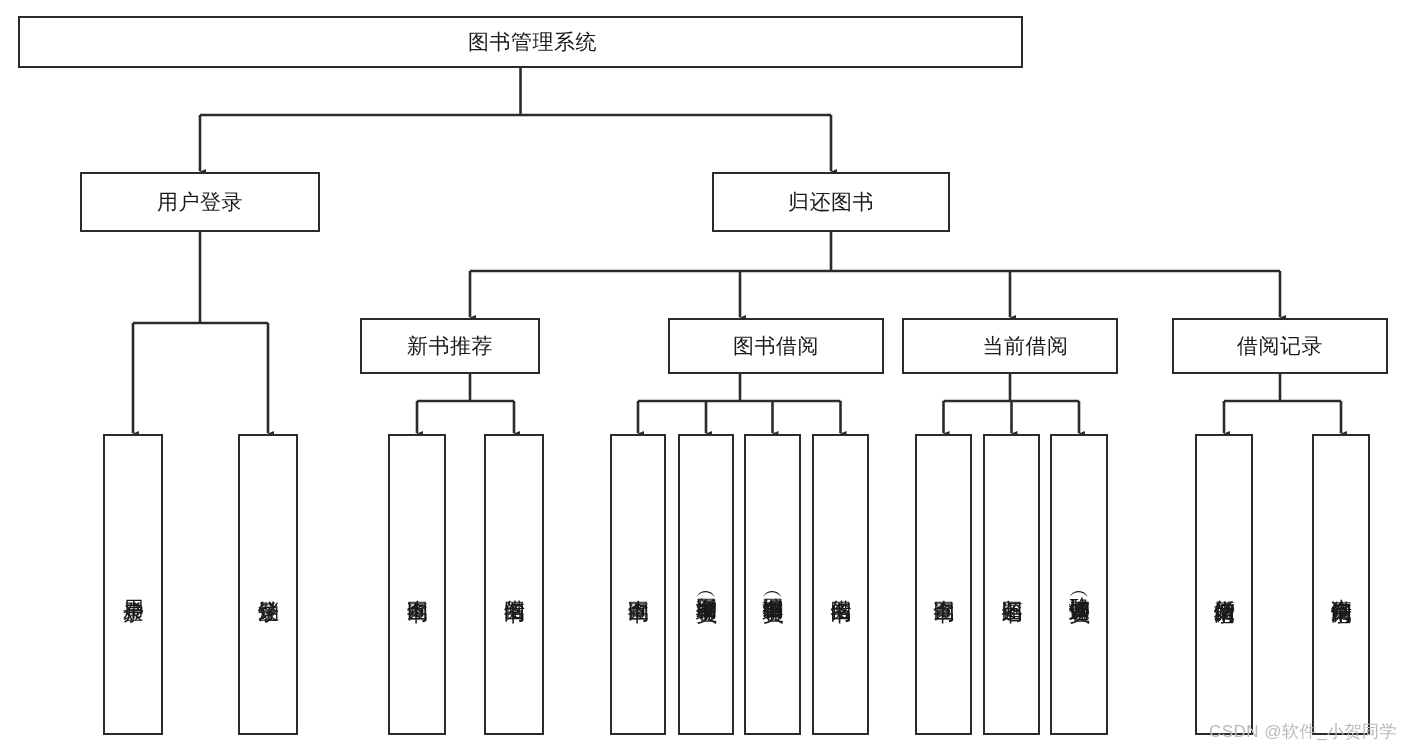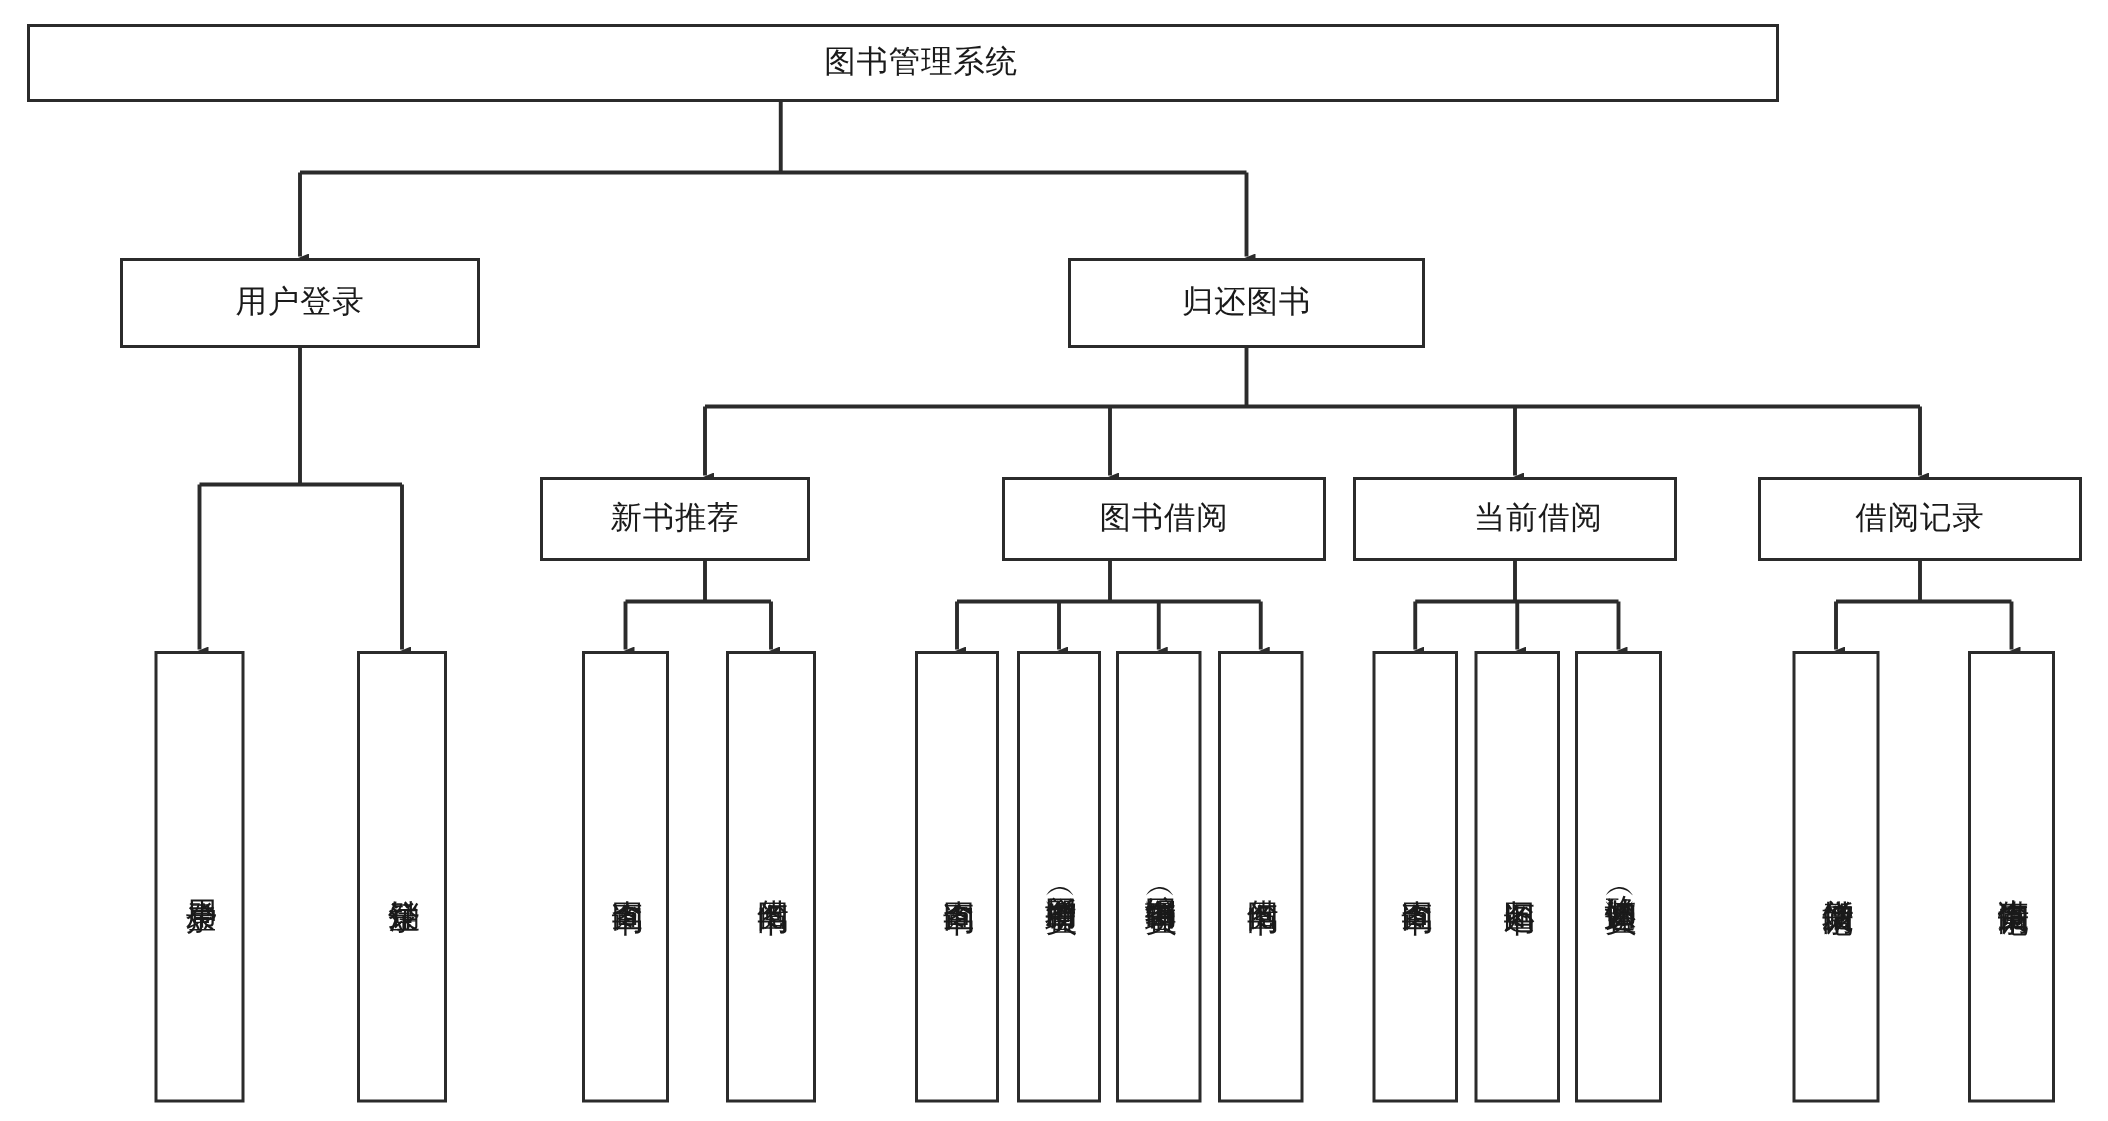--- a/index.html
+++ b/index.html
@@ -100,21 +100,21 @@
         <path d="M1011.5 401 L1011.5 433" marker-end="url(#arrow)"></path>
         <path d="M1079 401 L1079 433" marker-end="url(#arrow)"></path>
         <path d="M1280 374 L1280 401"></path>
         <path d="M1224 401 L1341 401"></path>
         <path d="M1224 401 L1224 433" marker-end="url(#arrow)"></path>
         <path d="M1341 401 L1341 433" marker-end="url(#arrow)"></path>
       </g>
   </svg>
 
   <div id="node-layer">
-      <div class="node horiz" style="left: 18px; top: 16px; width: 1168px; height: 52px; padding-left: 24px;">
+      <div class="node horiz" style="left: 18px; top: 16px; width: 1005px; height: 52px; padding-left: 24px;">
         <span class="node-label">图书管理系统</span>
       </div>
       <div class="node horiz" style="left: 80px; top: 172px; width: 240px; height: 60px;">
         <span class="node-label">用户登录</span>
       </div>
       <div class="node horiz" style="left: 712px; top: 172px; width: 238px; height: 60px;">
         <span class="node-label">归还图书</span>
       </div>
       <div class="node horiz" style="left: 360px; top: 318px; width: 180px; height: 56px;">
         <span class="node-label">新书推荐</span>
@@ -162,13 +162,14 @@
         <span class="node-label">确认归还（管理员）</span>
       </div>
       <div class="node vert" style="left: 1195px; top: 434px; width: 58px; height: 301px;">
         <span class="node-label">新增借阅记录</span>
       </div>
       <div class="node vert" style="left: 1312px; top: 434px; width: 58px; height: 301px;">
         <span class="node-label">查询借阅记录</span>
       </div>
     </div>
 
+  <div class="watermark">CSDN @软件_小贺同学</div>
 </div>
 
 </body></html>

